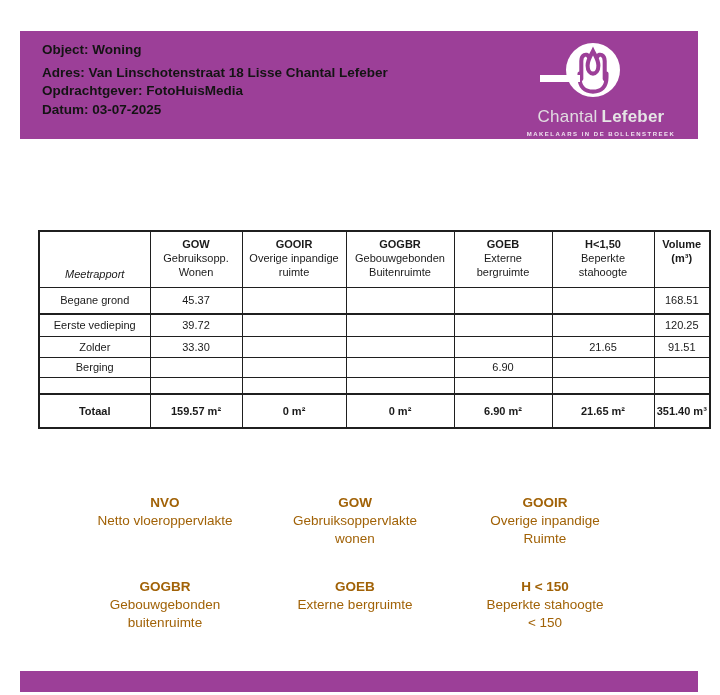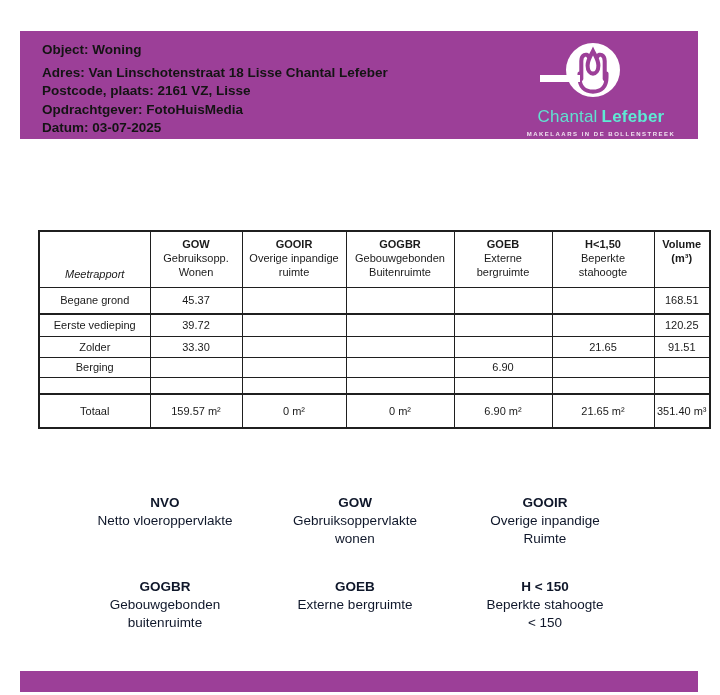--- a/index.html
+++ b/index.html
@@ -26,21 +26,21 @@
   .logo { position:absolute; left:496px; top:10px; width:170px; text-align:center; }
   .logo-circle {
     width:54px; height:54px; border-radius:50%; background:#fff;
     margin:2px auto 0; position:relative; transform:translateX(-8px);
   }
   .logo-circle svg { position:absolute; left:0; top:0; }
   .logo-bar {
     position:absolute; left:24px; top:34px; width:40px; height:7px;
     background:#fff; z-index:2;
   }
-  .logo-name { margin-top:10px; color:#5eead4; font-size:17px; letter-spacing:.2px; }
+  .logo-name { margin-top:10px; color:#e5e5e5; font-size:17px; letter-spacing:.2px; }
   .logo-name .light { font-weight:normal; opacity:.95; }
   .logo-name .bold { font-weight:bold; margin-left:4px; }
   .logo-tagline {
     margin-top:4px; color:#ffffff; opacity:.85;
     font-size:6px; letter-spacing:1.5px; font-weight:bold;
   }
 
   
   table.meet-table {
     position:absolute; left:38px; top:230px;
@@ -53,51 +53,50 @@
     overflow:hidden;
   }
   tr.thead  { height:56px; }
   tr.r1 { height:27px; }
   tr.r2 { height:22px; }
   tr.r3 { height:21px; }
   tr.r4 { height:20px;padding-left:44px; }
   tr.r5 { height:17px; }
   tr.total { height:34px; }
   tr.r1 td { border-bottom-width:2px;margin-top:17px; }
-  tr.total td { border-top-width:2px; font-weight:normal;margin-left:48px; }
+  tr.total td { border-top-width:2px; font-weight:bold;margin-left:48px; }
   td.corner { vertical-align:bottom; font-style:italic; padding-bottom:7px; }
   td.colhead { vertical-align:top; padding-top:5px; line-height:14px; }
   .abbr { font-weight:bold; }
   td.volhead .sub { font-weight:bold; }
 
   
   .legend {
     position:absolute; left:70px; top:494px;
     display:grid; grid-template-columns:repeat(3,190px); row-gap:30px;
-    text-align:center; font-size:13.5px; color:#0f172a;
+    text-align:center; font-size:13.5px; color:#a16207;
   }
   .legend-item { line-height:18px; }
   .legend-abbr { font-weight:bold; }
 
   
   .footer-bar {
     position:absolute; left:20px; top:671px; width:678px; height:21px;
     background:#9c3f98;
   }
 </style>
 </head>
 <body>
 
 <div class="page">
 
   <div class="header">
     <div class="header-lines">
       <div class="hline hline-first">Object: Woning</div>
       <div class="hline">Adres: Van Linschotenstraat 18 Lisse Chantal Lefeber</div>
-      <div class="hline">Postcode, plaats: 2161 VZ, Lisse</div>
       <div class="hline">Opdrachtgever: FotoHuisMedia</div>
       <div class="hline">Datum: 03-07-2025</div>
     </div>
 
     <div class="logo">
       <div class="logo-circle">
         <svg width="54" height="54" viewBox="0 0 60 60">
           <g fill="none" stroke="#9c3f98" stroke-width="4.5" stroke-linecap="round">
             <path d="M17,40 L17,20 C17,13 23,11 25,15"></path>
             <path d="M43,40 L43,20 C43,13 37,11 35,15"></path>

